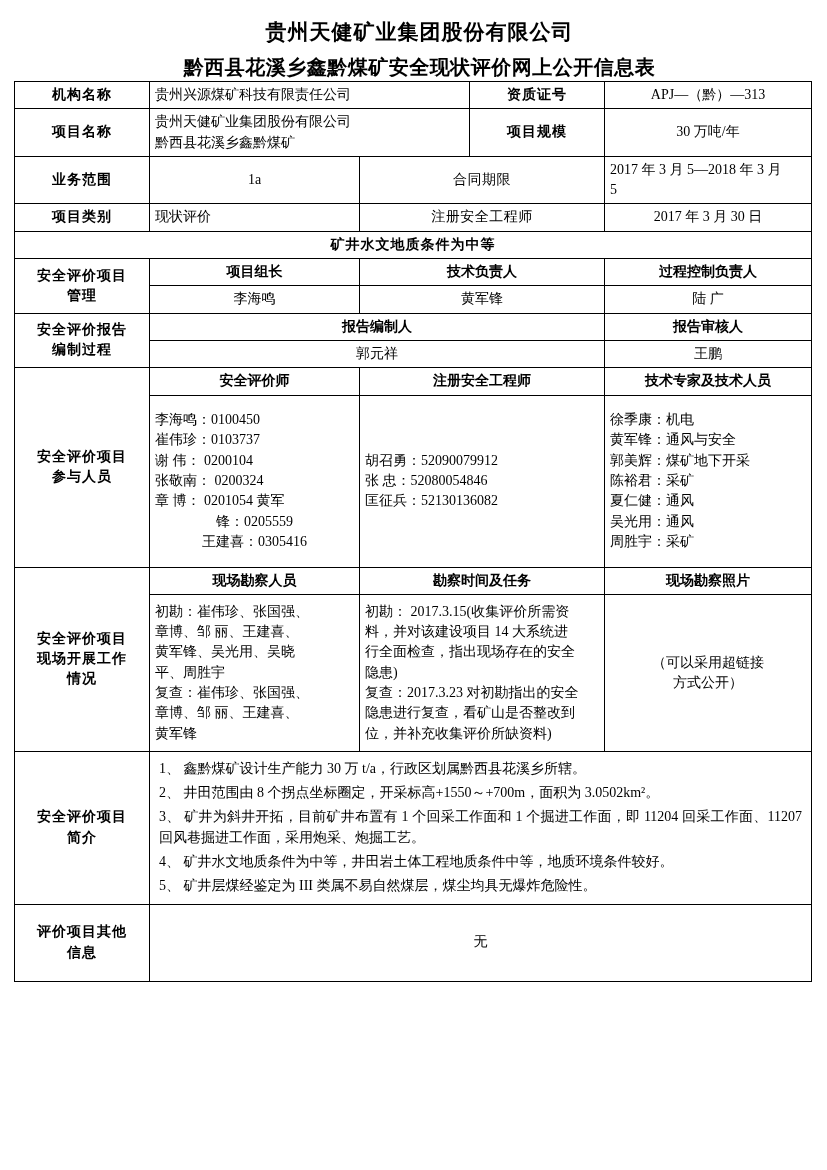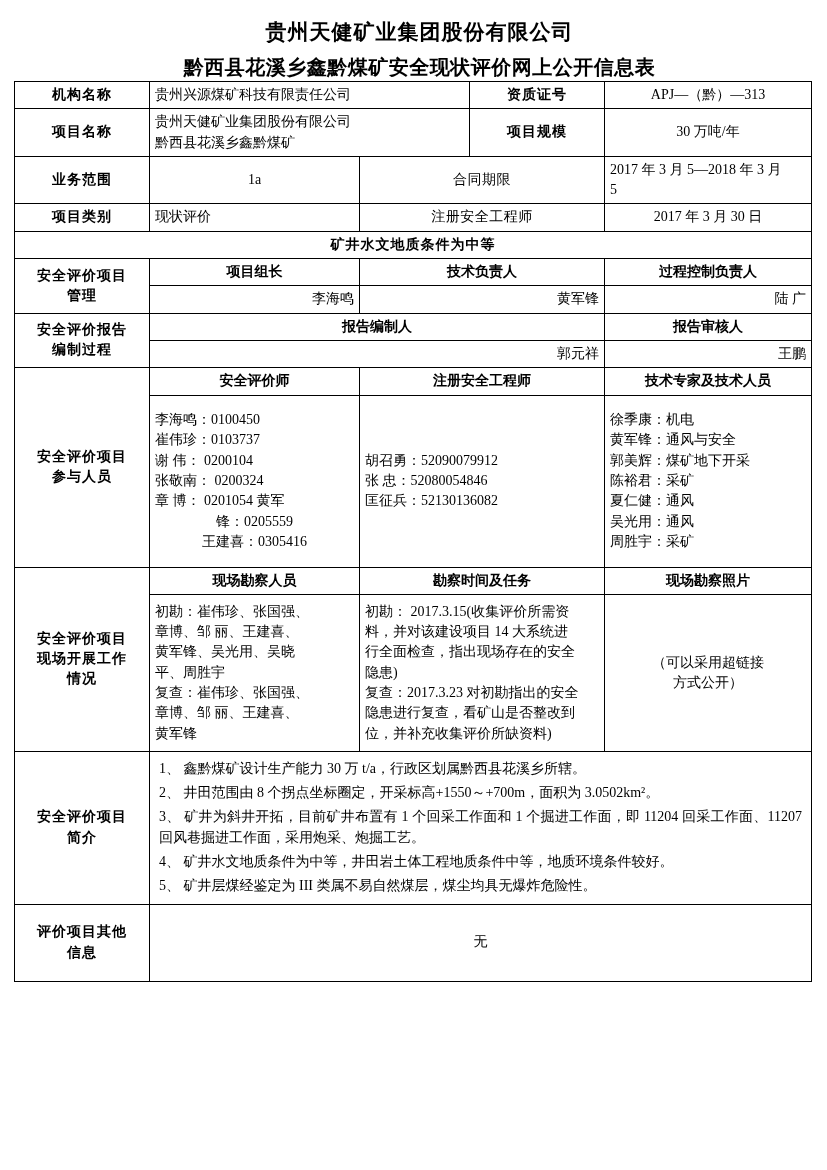--- a/index.html
+++ b/index.html
@@ -70,21 +70,21 @@
     font-weight: bold;
     font-size: 17px;
     letter-spacing: 1px;
   }
   .sub-hdr {
     text-align: center;
     font-weight: bold;
     font-size: 15.5px;
   }
   .name-ctr {
-    text-align: right;
+    text-align: center;
     font-size: 14px;
   }
   .cell-list-c {
     font-size: 13.5px;
     line-height: 1.5;
     vertical-align: top;
     padding: 4px 6px;
   }
   .intro {
     font-size: 13.5px;

